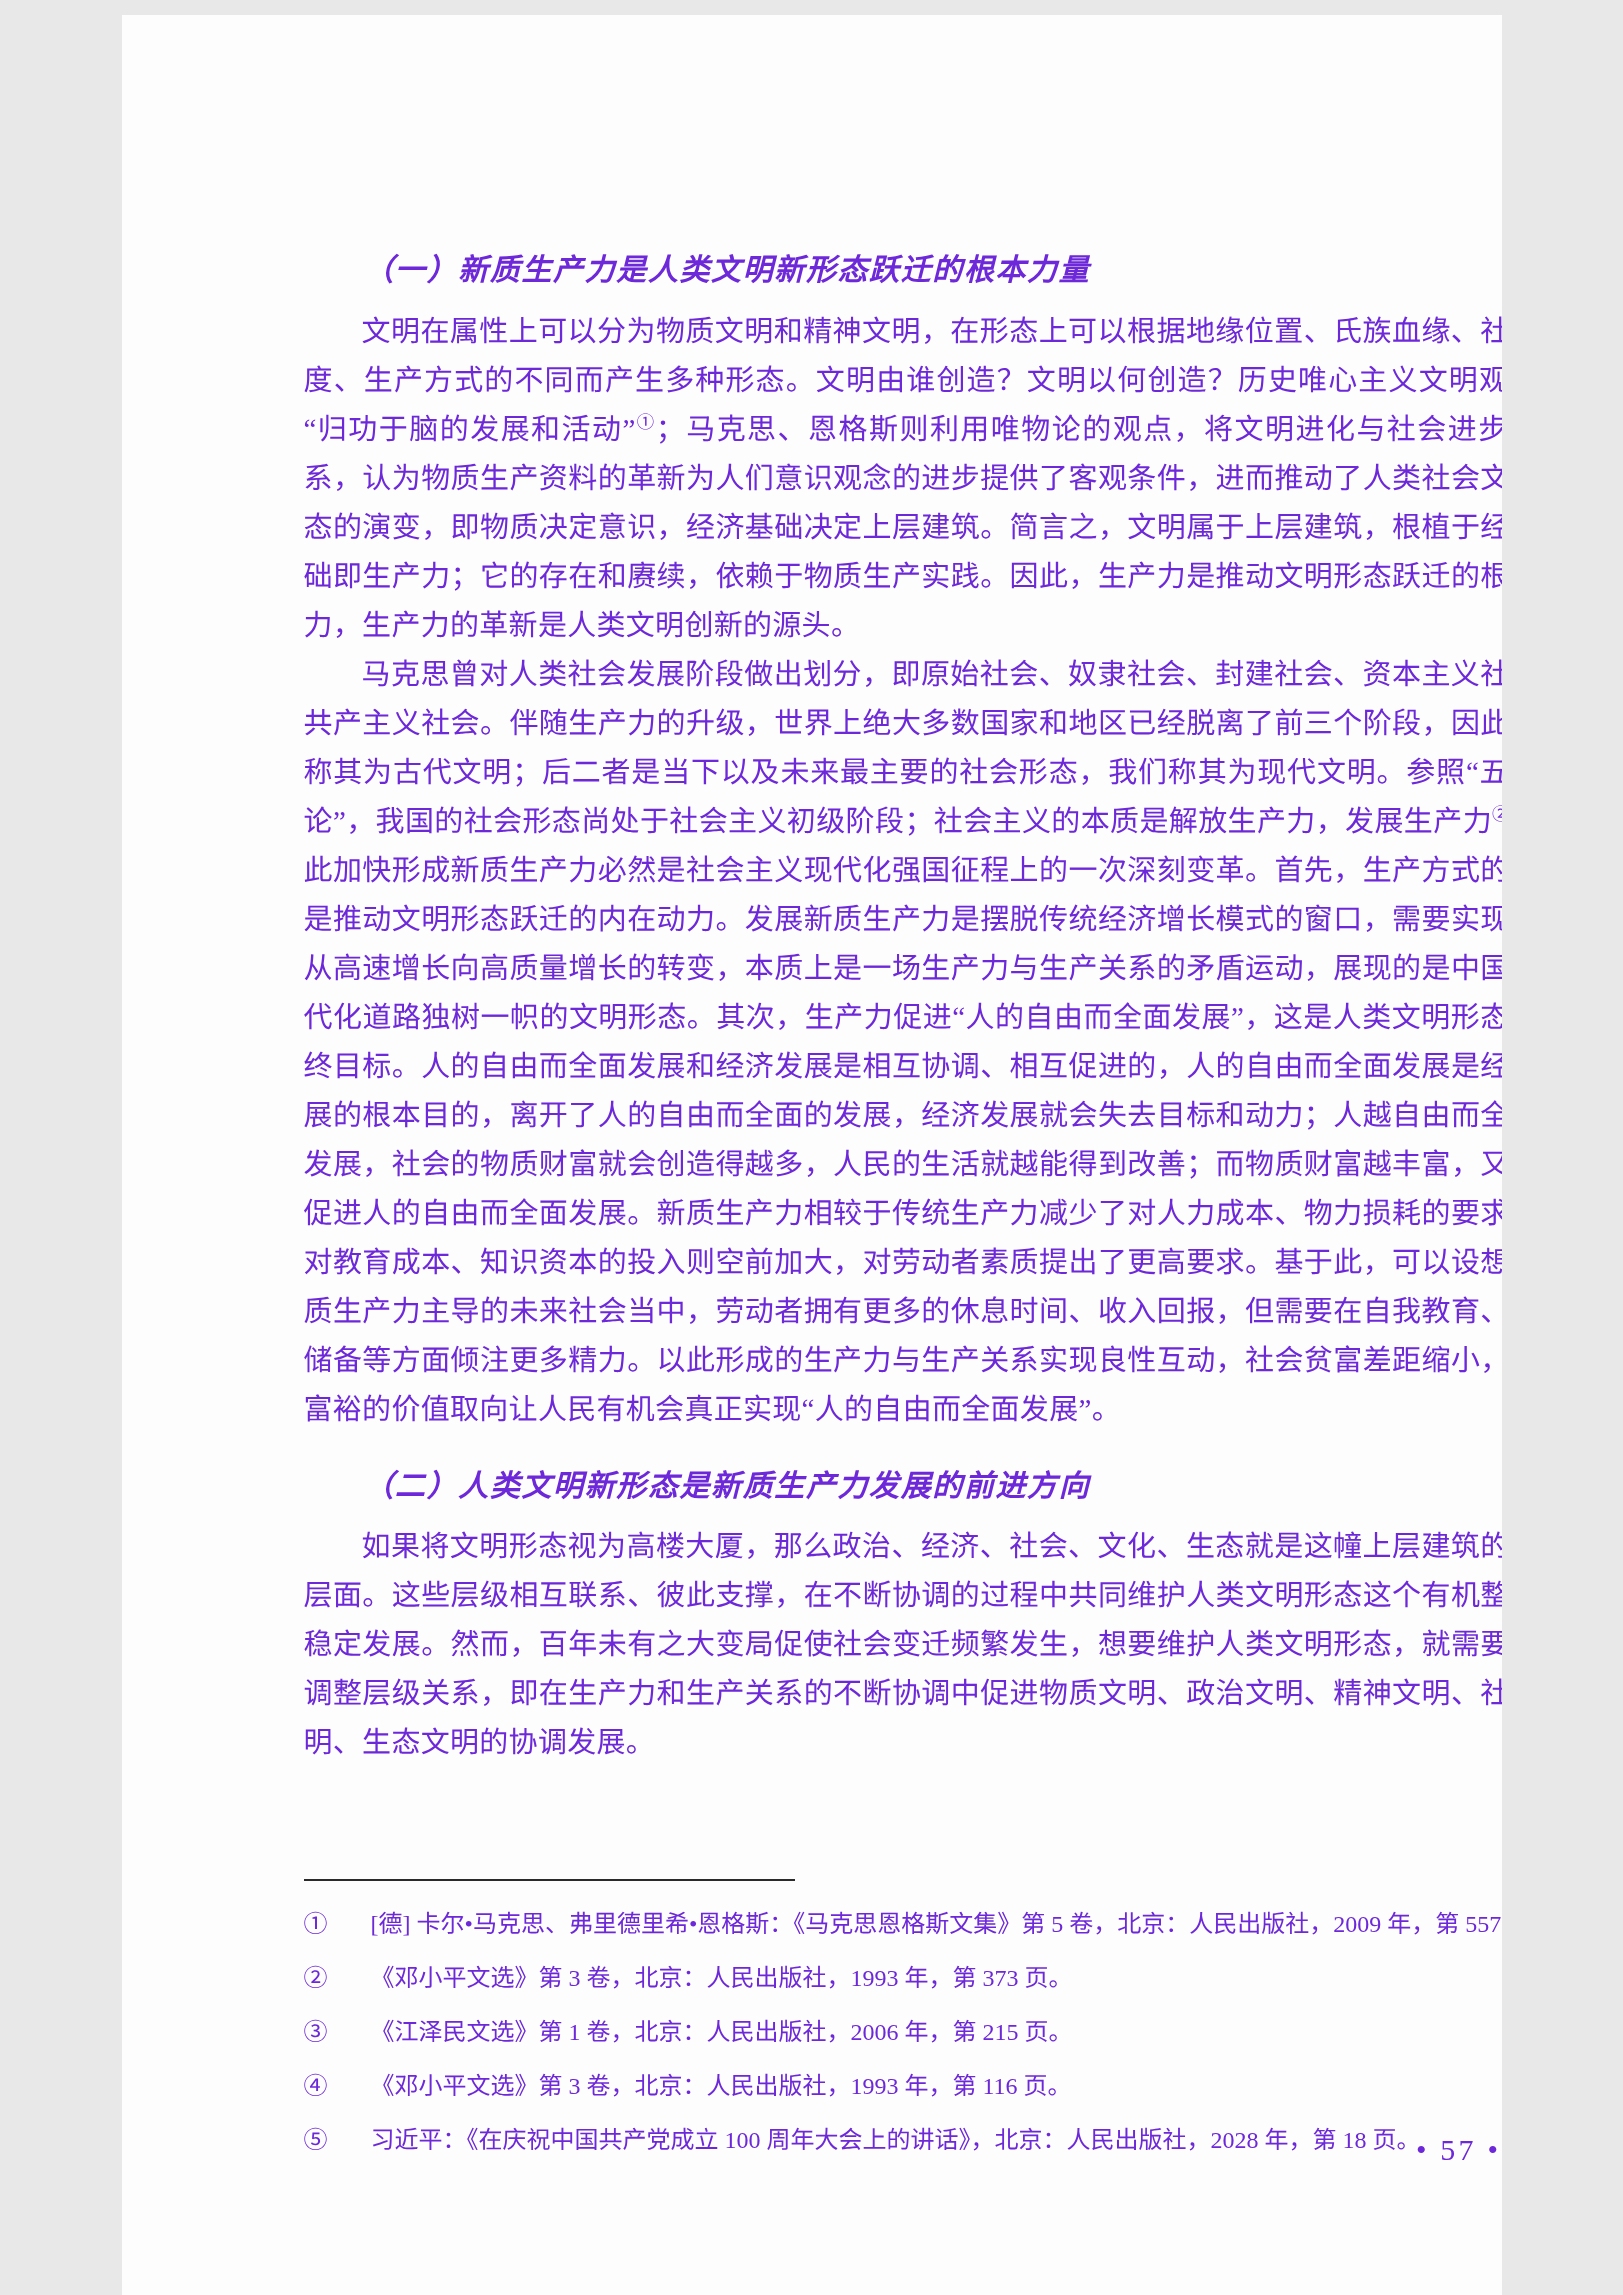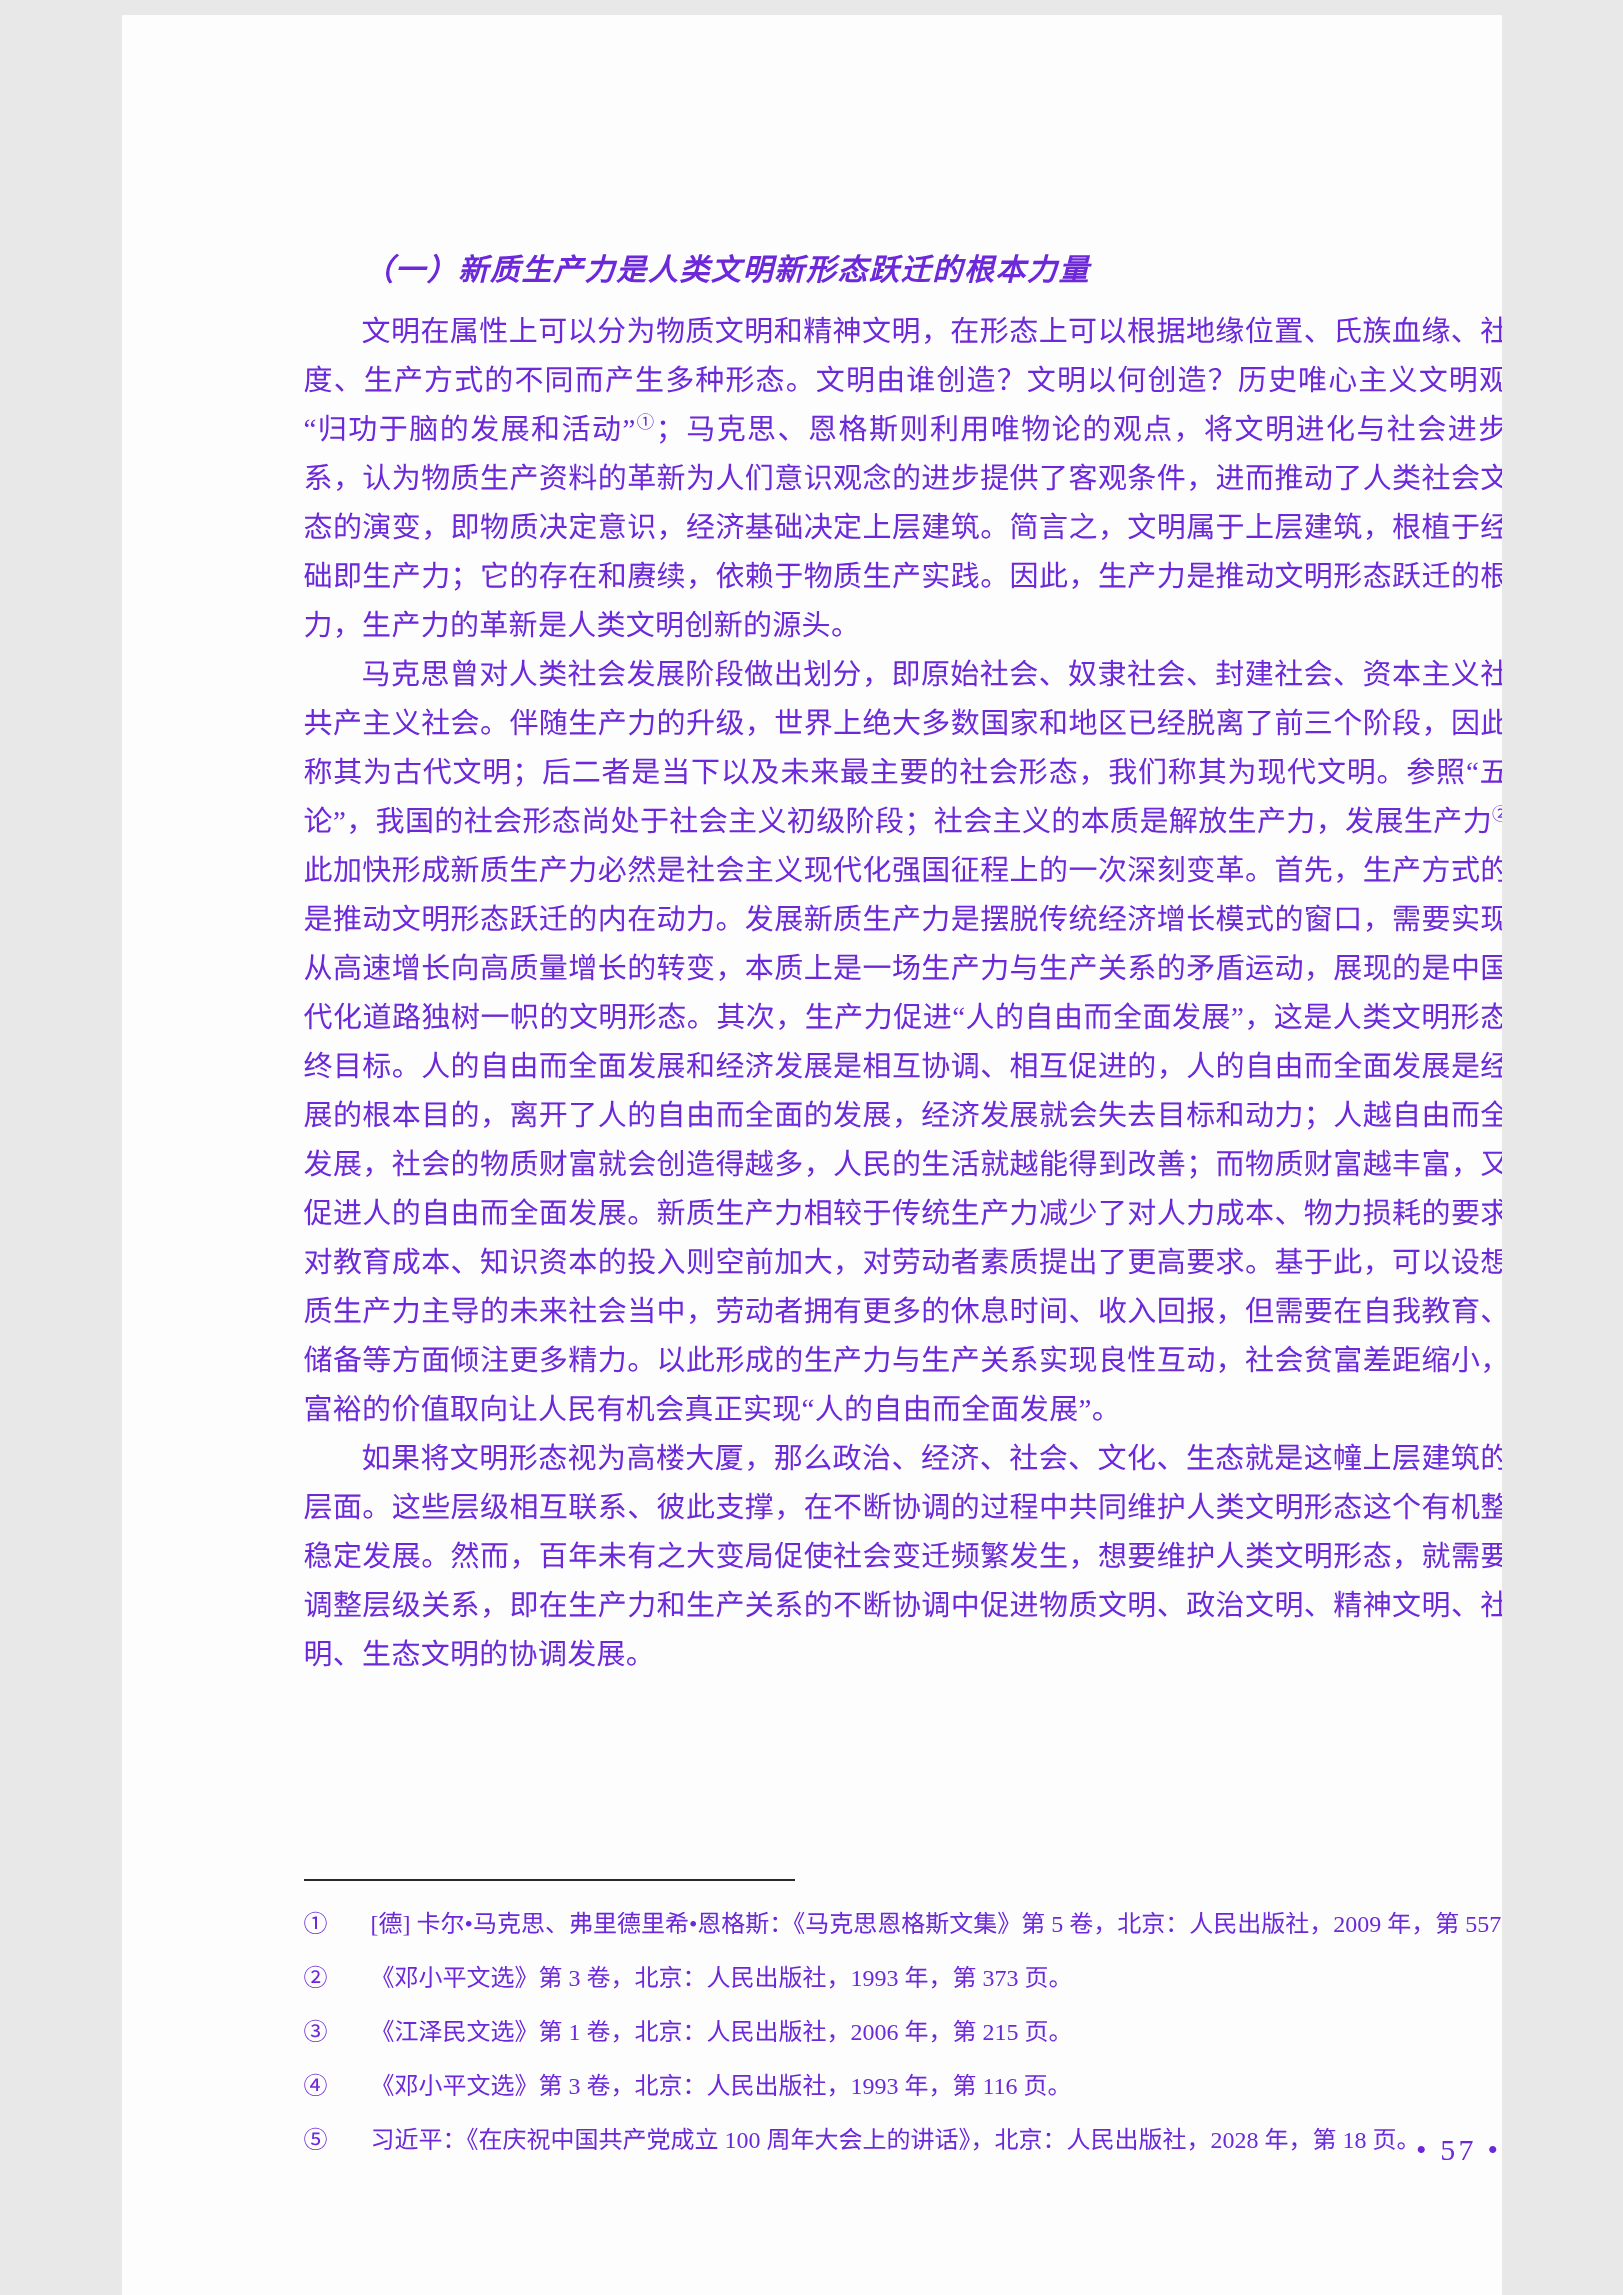--- a/index.html
+++ b/index.html
@@ -78,20 +78,21 @@
   }
 </style>
 </head>
 <body>
 
 <main class="page">
   <section class="content">
       <h2 class="section-heading">（一）新质生产力是人类文明新形态跃迁的根本力量</h2>
       <p class="body-paragraph">文明在属性上可以分为物质文明和精神文明，在形态上可以根据地缘位置、氏族血缘、社会制度、生产方式的不同而产生多种形态。文明由谁创造？文明以何创造？历史唯心主义文明观认为“归功于脑的发展和活动”<sup class="fn-ref">①</sup>；马克思、恩格斯则利用唯物论的观点，将文明进化与社会进步相联系，认为物质生产资料的革新为人们意识观念的进步提供了客观条件，进而推动了人类社会文明形态的演变，即物质决定意识，经济基础决定上层建筑。简言之，文明属于上层建筑，根植于经济基础即生产力；它的存在和赓续，依赖于物质生产实践。因此，生产力是推动文明形态跃迁的根本动力，生产力的革新是人类文明创新的源头。</p>
       <p class="body-paragraph">马克思曾对人类社会发展阶段做出划分，即原始社会、奴隶社会、封建社会、资本主义社会和共产主义社会。伴随生产力的升级，世界上绝大多数国家和地区已经脱离了前三个阶段，因此我们称其为古代文明；后二者是当下以及未来最主要的社会形态，我们称其为现代文明。参照“五形态论”，我国的社会形态尚处于社会主义初级阶段；社会主义的本质是解放生产力，发展生产力<sup class="fn-ref">②</sup>，因此加快形成新质生产力必然是社会主义现代化强国征程上的一次深刻变革。首先，生产方式的升级是推动文明形态跃迁的内在动力。发展新质生产力是摆脱传统经济增长模式的窗口，需要实现经济从高速增长向高质量增长的转变，本质上是一场生产力与生产关系的矛盾运动，展现的是中国式现代化道路独树一帜的文明形态。其次，生产力促进“人的自由而全面发展”，这是人类文明形态的最终目标。人的自由而全面发展和经济发展是相互协调、相互促进的，人的自由而全面发展是经济发展的根本目的，离开了人的自由而全面的发展，经济发展就会失去目标和动力；人越自由而全面地发展，社会的物质财富就会创造得越多，人民的生活就越能得到改善；而物质财富越丰富，又越能促进人的自由而全面发展。新质生产力相较于传统生产力减少了对人力成本、物力损耗的要求，但对教育成本、知识资本的投入则空前加大，对劳动者素质提出了更高要求。基于此，可以设想在新质生产力主导的未来社会当中，劳动者拥有更多的休息时间、收入回报，但需要在自我教育、技能储备等方面倾注更多精力。以此形成的生产力与生产关系实现良性互动，社会贫富差距缩小，共同富裕的价值取向让人民有机会真正实现“人的自由而全面发展”。</p>
+      <h2 class="section-heading">（二）人类文明新形态是新质生产力发展的前进方向</h2>
       <p class="body-paragraph">如果将文明形态视为高楼大厦，那么政治、经济、社会、文化、生态就是这幢上层建筑的多重层面。这些层级相互联系、彼此支撑，在不断协调的过程中共同维护人类文明形态这个有机整体的稳定发展。然而，百年未有之大变局促使社会变迁频繁发生，想要维护人类文明形态，就需要适时调整层级关系，即在生产力和生产关系的不断协调中促进物质文明、政治文明、精神文明、社会文明、生态文明的协调发展。</p>
     </section>
 
   <footer class="footnotes">
     <div class="footnote-divider"></div>
     <div>
         <div class="footnote-row">
           <span class="footnote-marker">①</span>
           <span class="footnote-text">[德] 卡尔•马克思、弗里德里希•恩格斯：《马克思恩格斯文集》第 5 卷，北京：人民出版社，2009 年，第 557 页。</span>
         </div>

